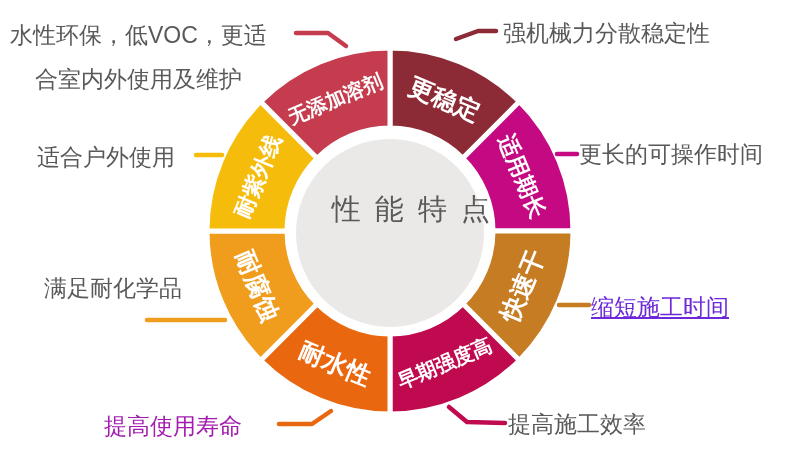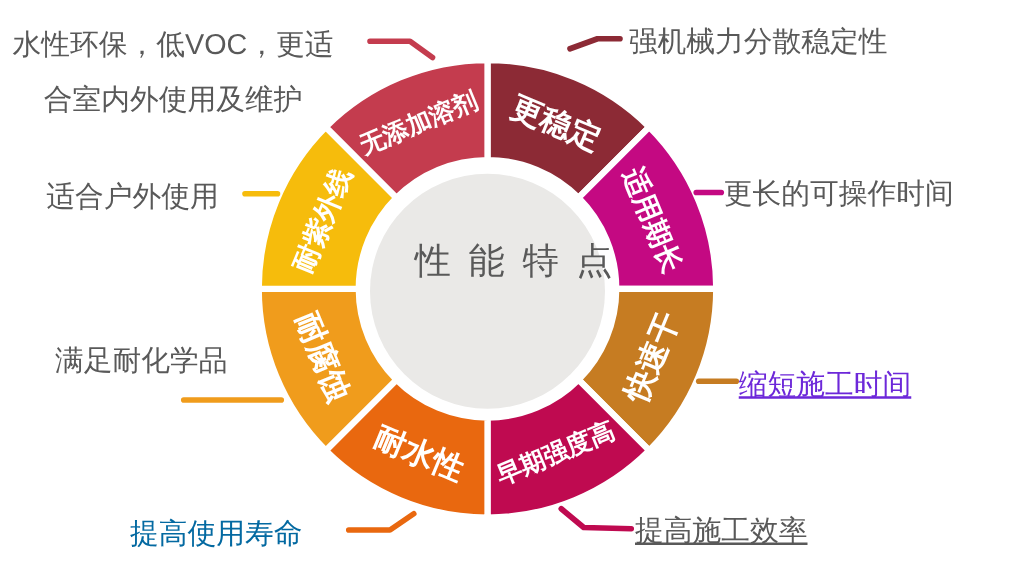--- a/index.html
+++ b/index.html
@@ -25,21 +25,21 @@
     white-space:nowrap;
   }
   .callout .ln{display:block;}
   .co-top-left{left:10px;top:13px;line-height:44px;}
   .co-mechanical{left:503px;top:18px;}
   .co-outdoor{left:12px;top:142px;margin-left:25px;}
   .co-worktime{left:579px;top:139px;text-align:right;}
   .co-chemical{left:12px;top:267px;line-height:43px;margin-left:32px;}
   .co-shorten{left:591px;top:292px;}
   .co-lifespan{left:104px;top:411px;}
-  .co-efficiency{left:508px;top:409px;text-decoration:underline;}
+  .co-efficiency{left:508px;top:409px;}
 </style>
 </head>
 <body>
 
 <div class="stage">
 
   <svg class="wheel-svg" width="809" height="465" viewBox="0 0 809 465">
     <g id="wheel-g">
         <path d="M390,48 A183,183 0 0 1 519.4005409571382,101.59945904286178 L462.8319984622144,158.16800153778559 A103,103 0 0 0 390,128 Z" fill="#8C2A35" stroke="#fff" stroke-width="5"></path>
         <path d="M519.4005409571382,101.59945904286178 A183,183 0 0 1 573,231 L493,231 A103,103 0 0 0 462.8319984622144,158.16800153778559 Z" fill="#C40982" stroke="#fff" stroke-width="5"></path>
@@ -81,15 +81,15 @@
     <span class="ln">水性环保，低VOC，更适</span>
     <span class="ln">合室内外使用及维护</span>
   </div>
   <div class="callout co-mechanical" style="color: rgb(89, 89, 89);">强机械力分散稳定性</div>
   <div class="callout co-outdoor" style="color: rgb(89, 89, 89);">适合户外使用</div>
   <div class="callout co-worktime" style="color: rgb(89, 89, 89);">更长的可操作时间</div>
   <div class="callout co-chemical" style="color: rgb(89, 89, 89);">
     <span class="ln">满足耐化学品</span>
   </div>
   <div class="callout co-shorten" style="color: #6d28d9; text-decoration: underline;">缩短施工时间</div>
-  <div class="callout co-lifespan" style="color: #0369a1;">提高使用寿命</div>
+  <div class="callout co-lifespan" style="color: #a21caf;">提高使用寿命</div>
   <div class="callout co-efficiency" style="color: rgb(89, 89, 89);">提高施工效率</div>
 </div>
 
 </body></html>

